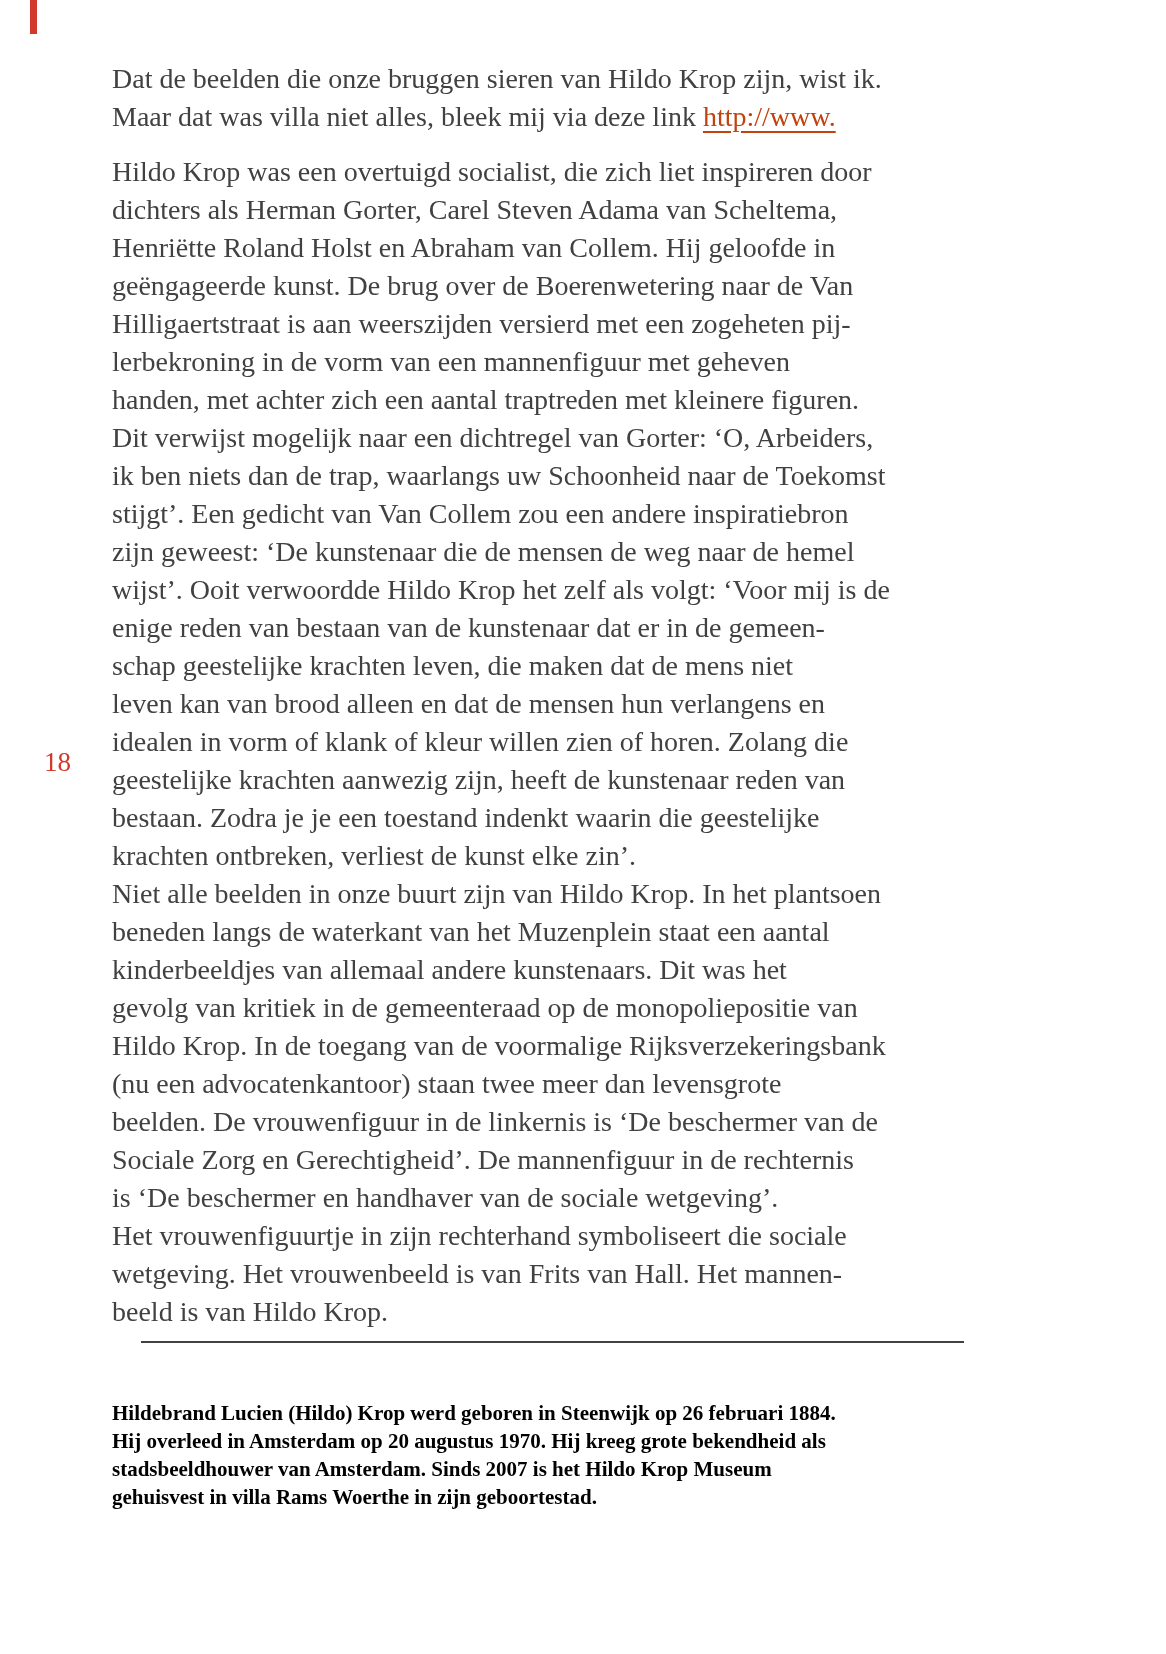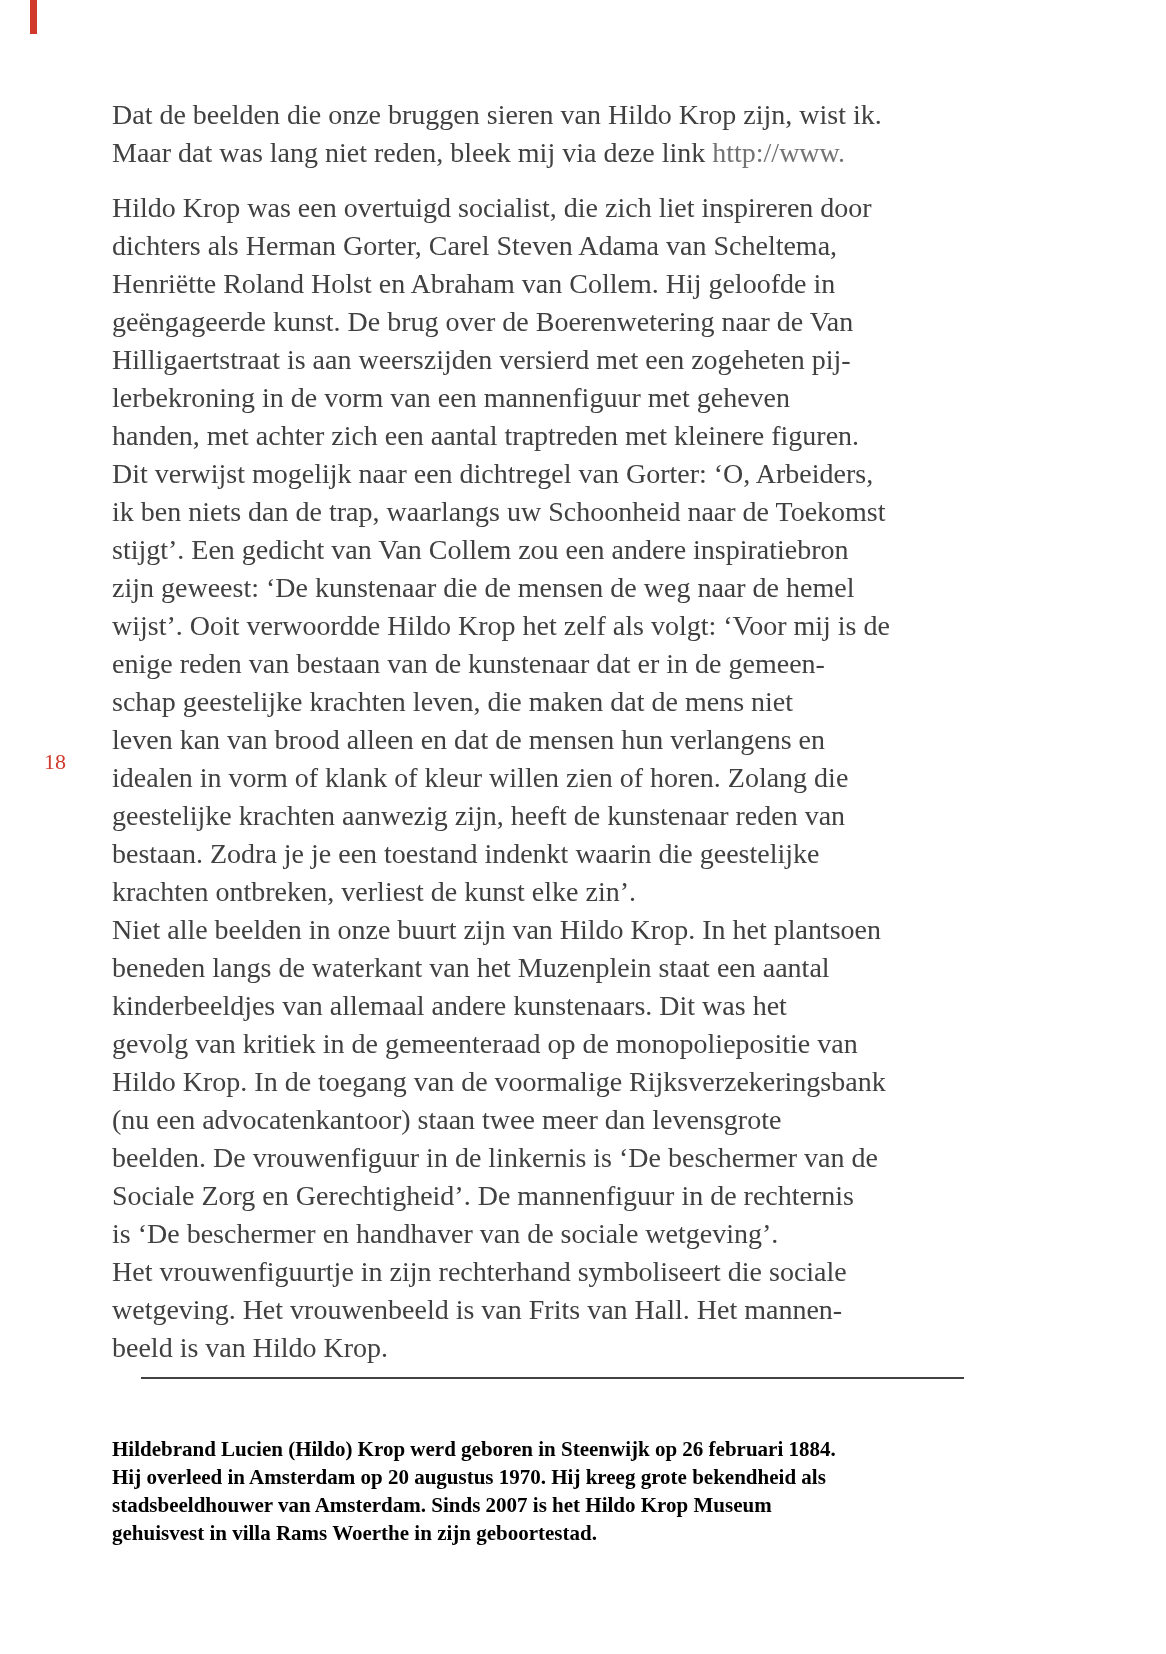--- a/index.html
+++ b/index.html
@@ -20,44 +20,45 @@
     left: 30px;
     top: 0;
     width: 7px;
     height: 34px;
     background: #d0392b;
   }
   .page-number {
     position: absolute;
     left: 44px;
     top: 746px;
-    font-size: 22px;
+    font-size: 27px;
     line-height: 32px;
     color: #d0392b;
     font-variant-numeric: oldstyle-nums;
     font-feature-settings: "onum" 1;
     text-align: center;
   }
   .column {
     position: absolute;
     left: 112px;
     top: 0;
     width: 880px;
-    padding-top: 96px;
+    padding-top: 60px;
     color: #414141;
   }
   .intro, .body-text {
     font-size: 28px;
     line-height: 38px;
     color: #414141;
   }
   .intro { margin: 0; }
   .intro-line { min-height: 38px; }
   .doc-link {
-    color: #737373;
+    color: #c2410c;
+    text-decoration: underline;
     text-decoration-thickness: 2px;
     text-underline-offset: 5px;
     cursor: pointer;
   }
   .body-text {
     margin-top: 17px;
     white-space: pre-line;
   }
   .divider {
     margin-top: 10px;
@@ -82,21 +83,21 @@
 <div class="page">
 
   <div class="corner-mark"></div>
 
   <div class="page-number">18</div>
 
   <div class="column">
 
     <div class="intro">
       <div class="intro-line">Dat de beelden die onze bruggen sieren van Hildo Krop zijn, wist ik.</div>
-      <div class="intro-line"><span>Maar dat was lang niet reden, bleek mij via deze link </span><span class="doc-link">http://www.</span></div>
+      <div class="intro-line"><span>Maar dat was villa niet alles, bleek mij via deze link </span><span class="doc-link">http://www.</span></div>
     </div>
 
     <div class="body-text">Hildo Krop was een overtuigd socialist, die zich liet inspireren door
 dichters als Herman Gorter, Carel Steven Adama van Scheltema,
 Henriëtte Roland Holst en Abraham van Collem. Hij geloofde in
 geëngageerde kunst. De brug over de Boerenwetering naar de Van
 Hilligaertstraat is aan weerszijden versierd met een zogeheten pij-
 lerbekroning in de vorm van een mannenfiguur met geheven
 handen, met achter zich een aantal traptreden met kleinere figuren.
 Dit verwijst mogelijk naar een dichtregel van Gorter: ‘O, Arbeiders,

